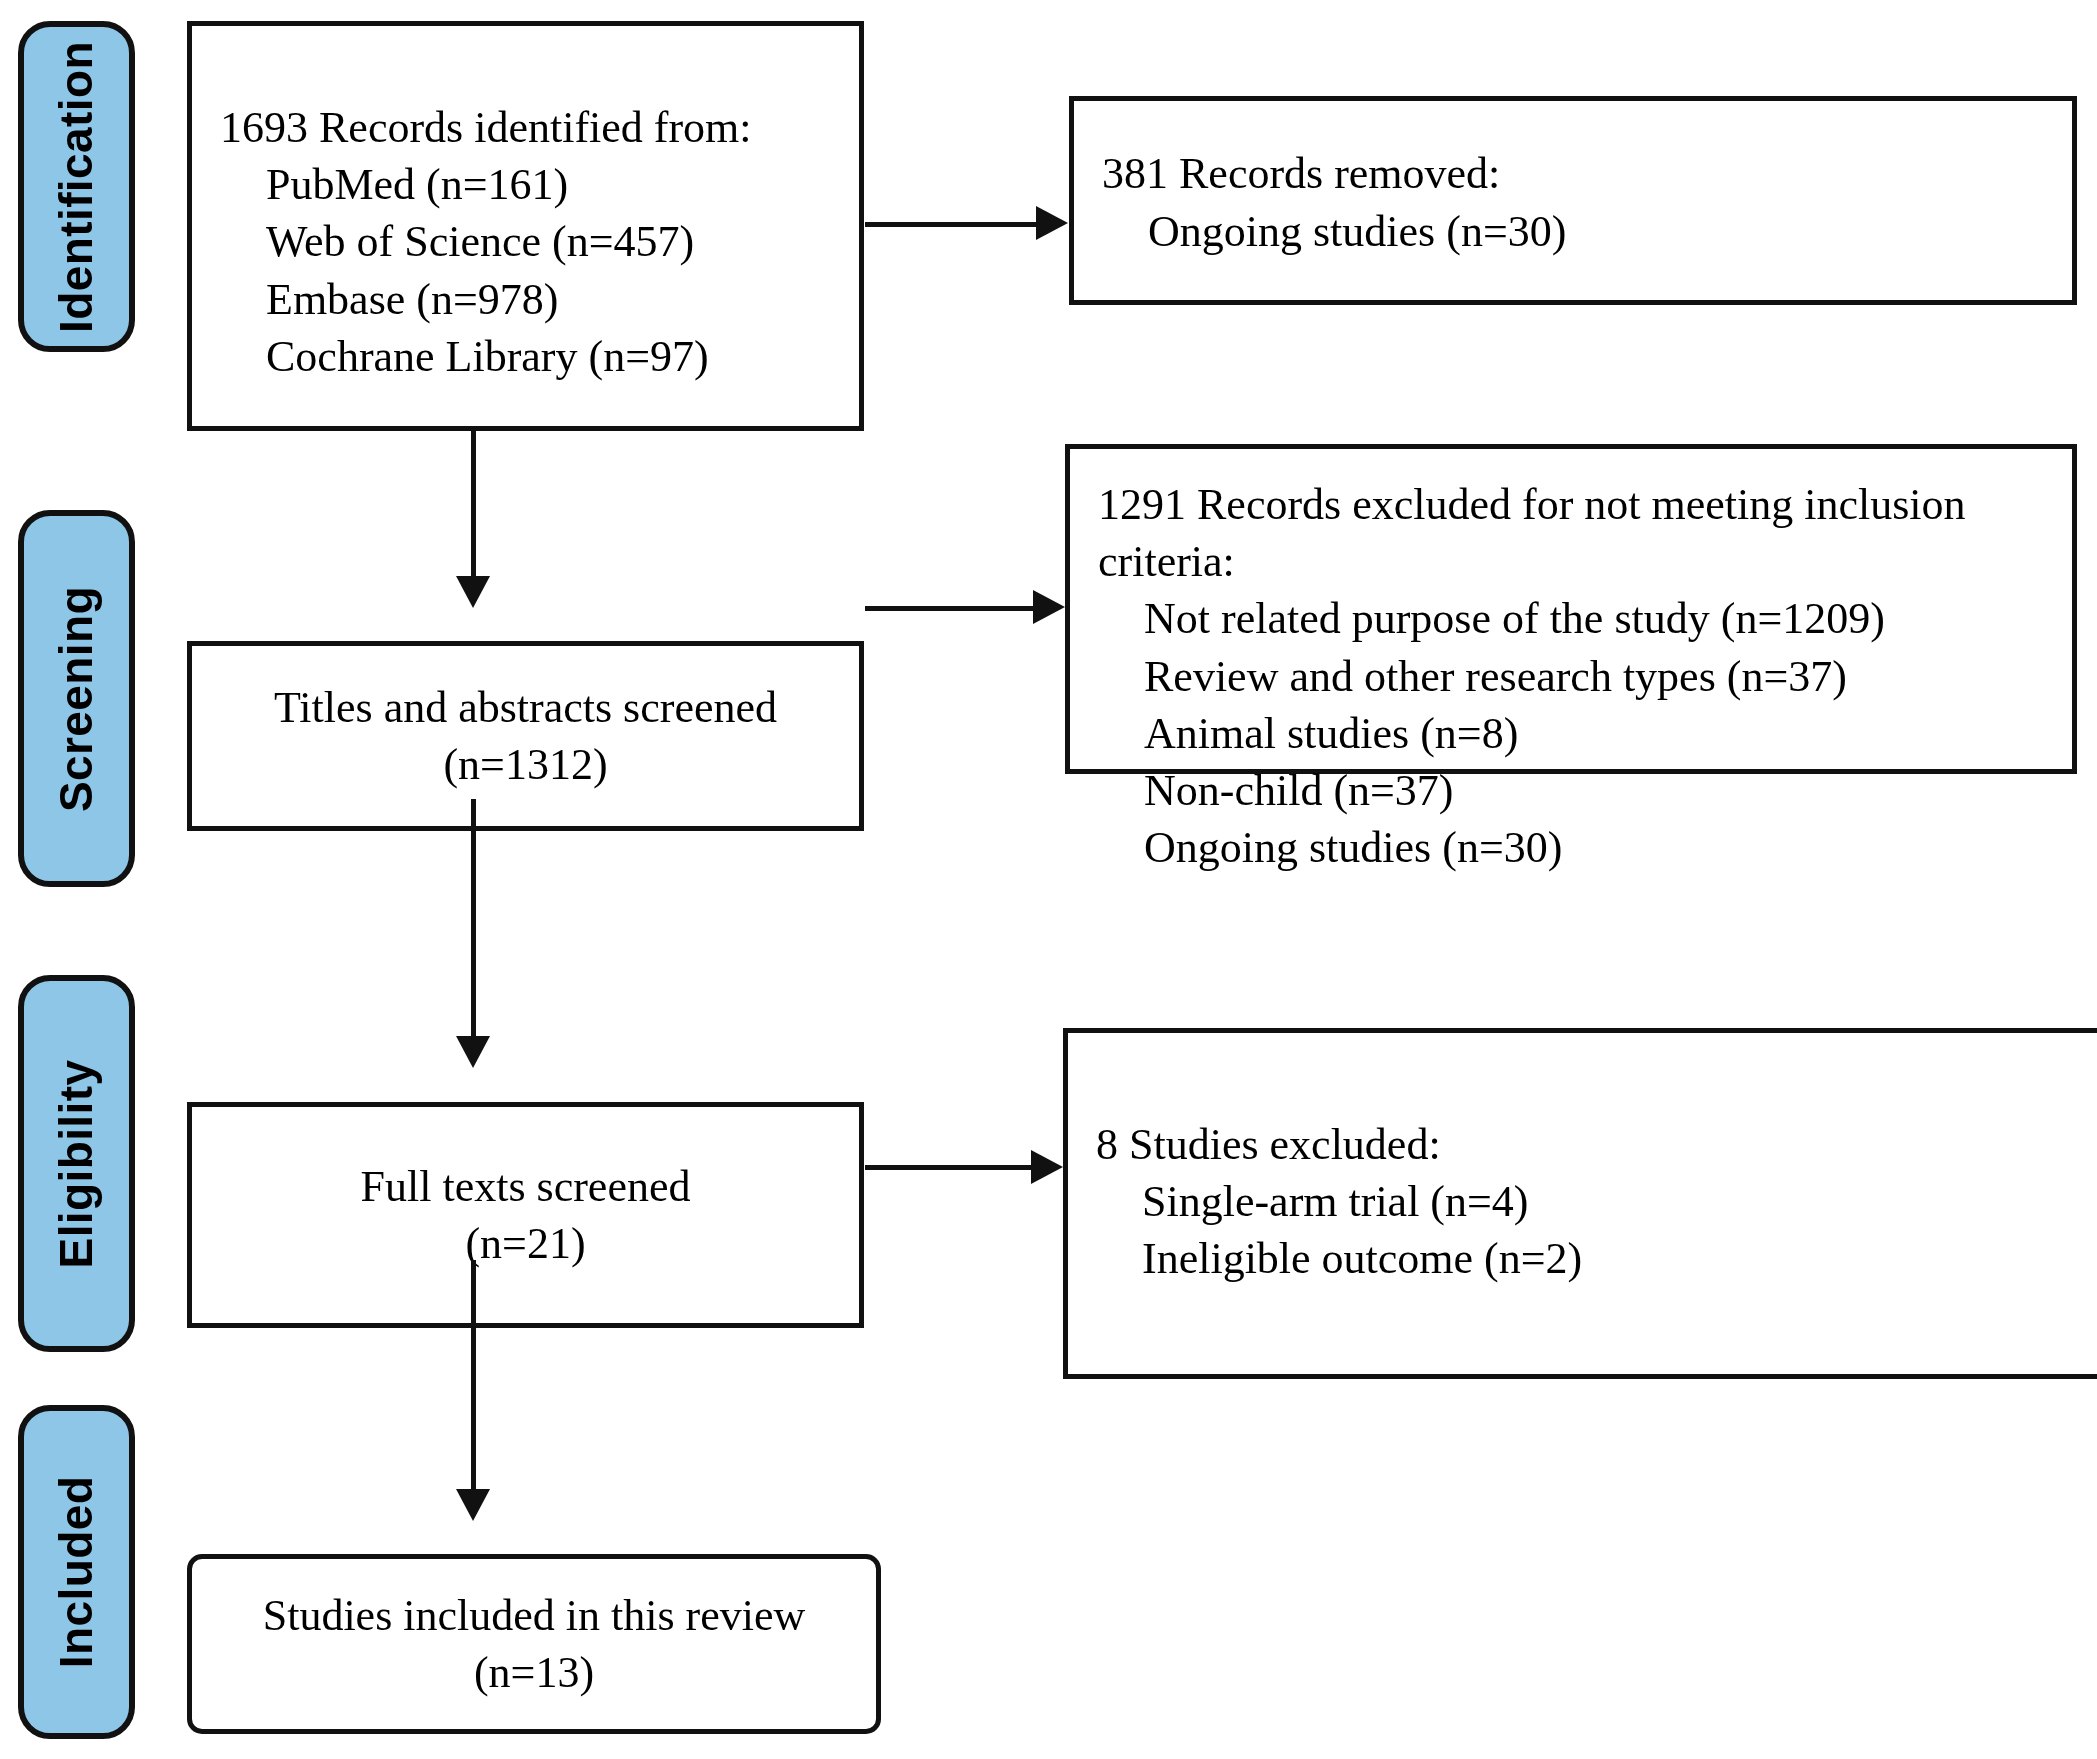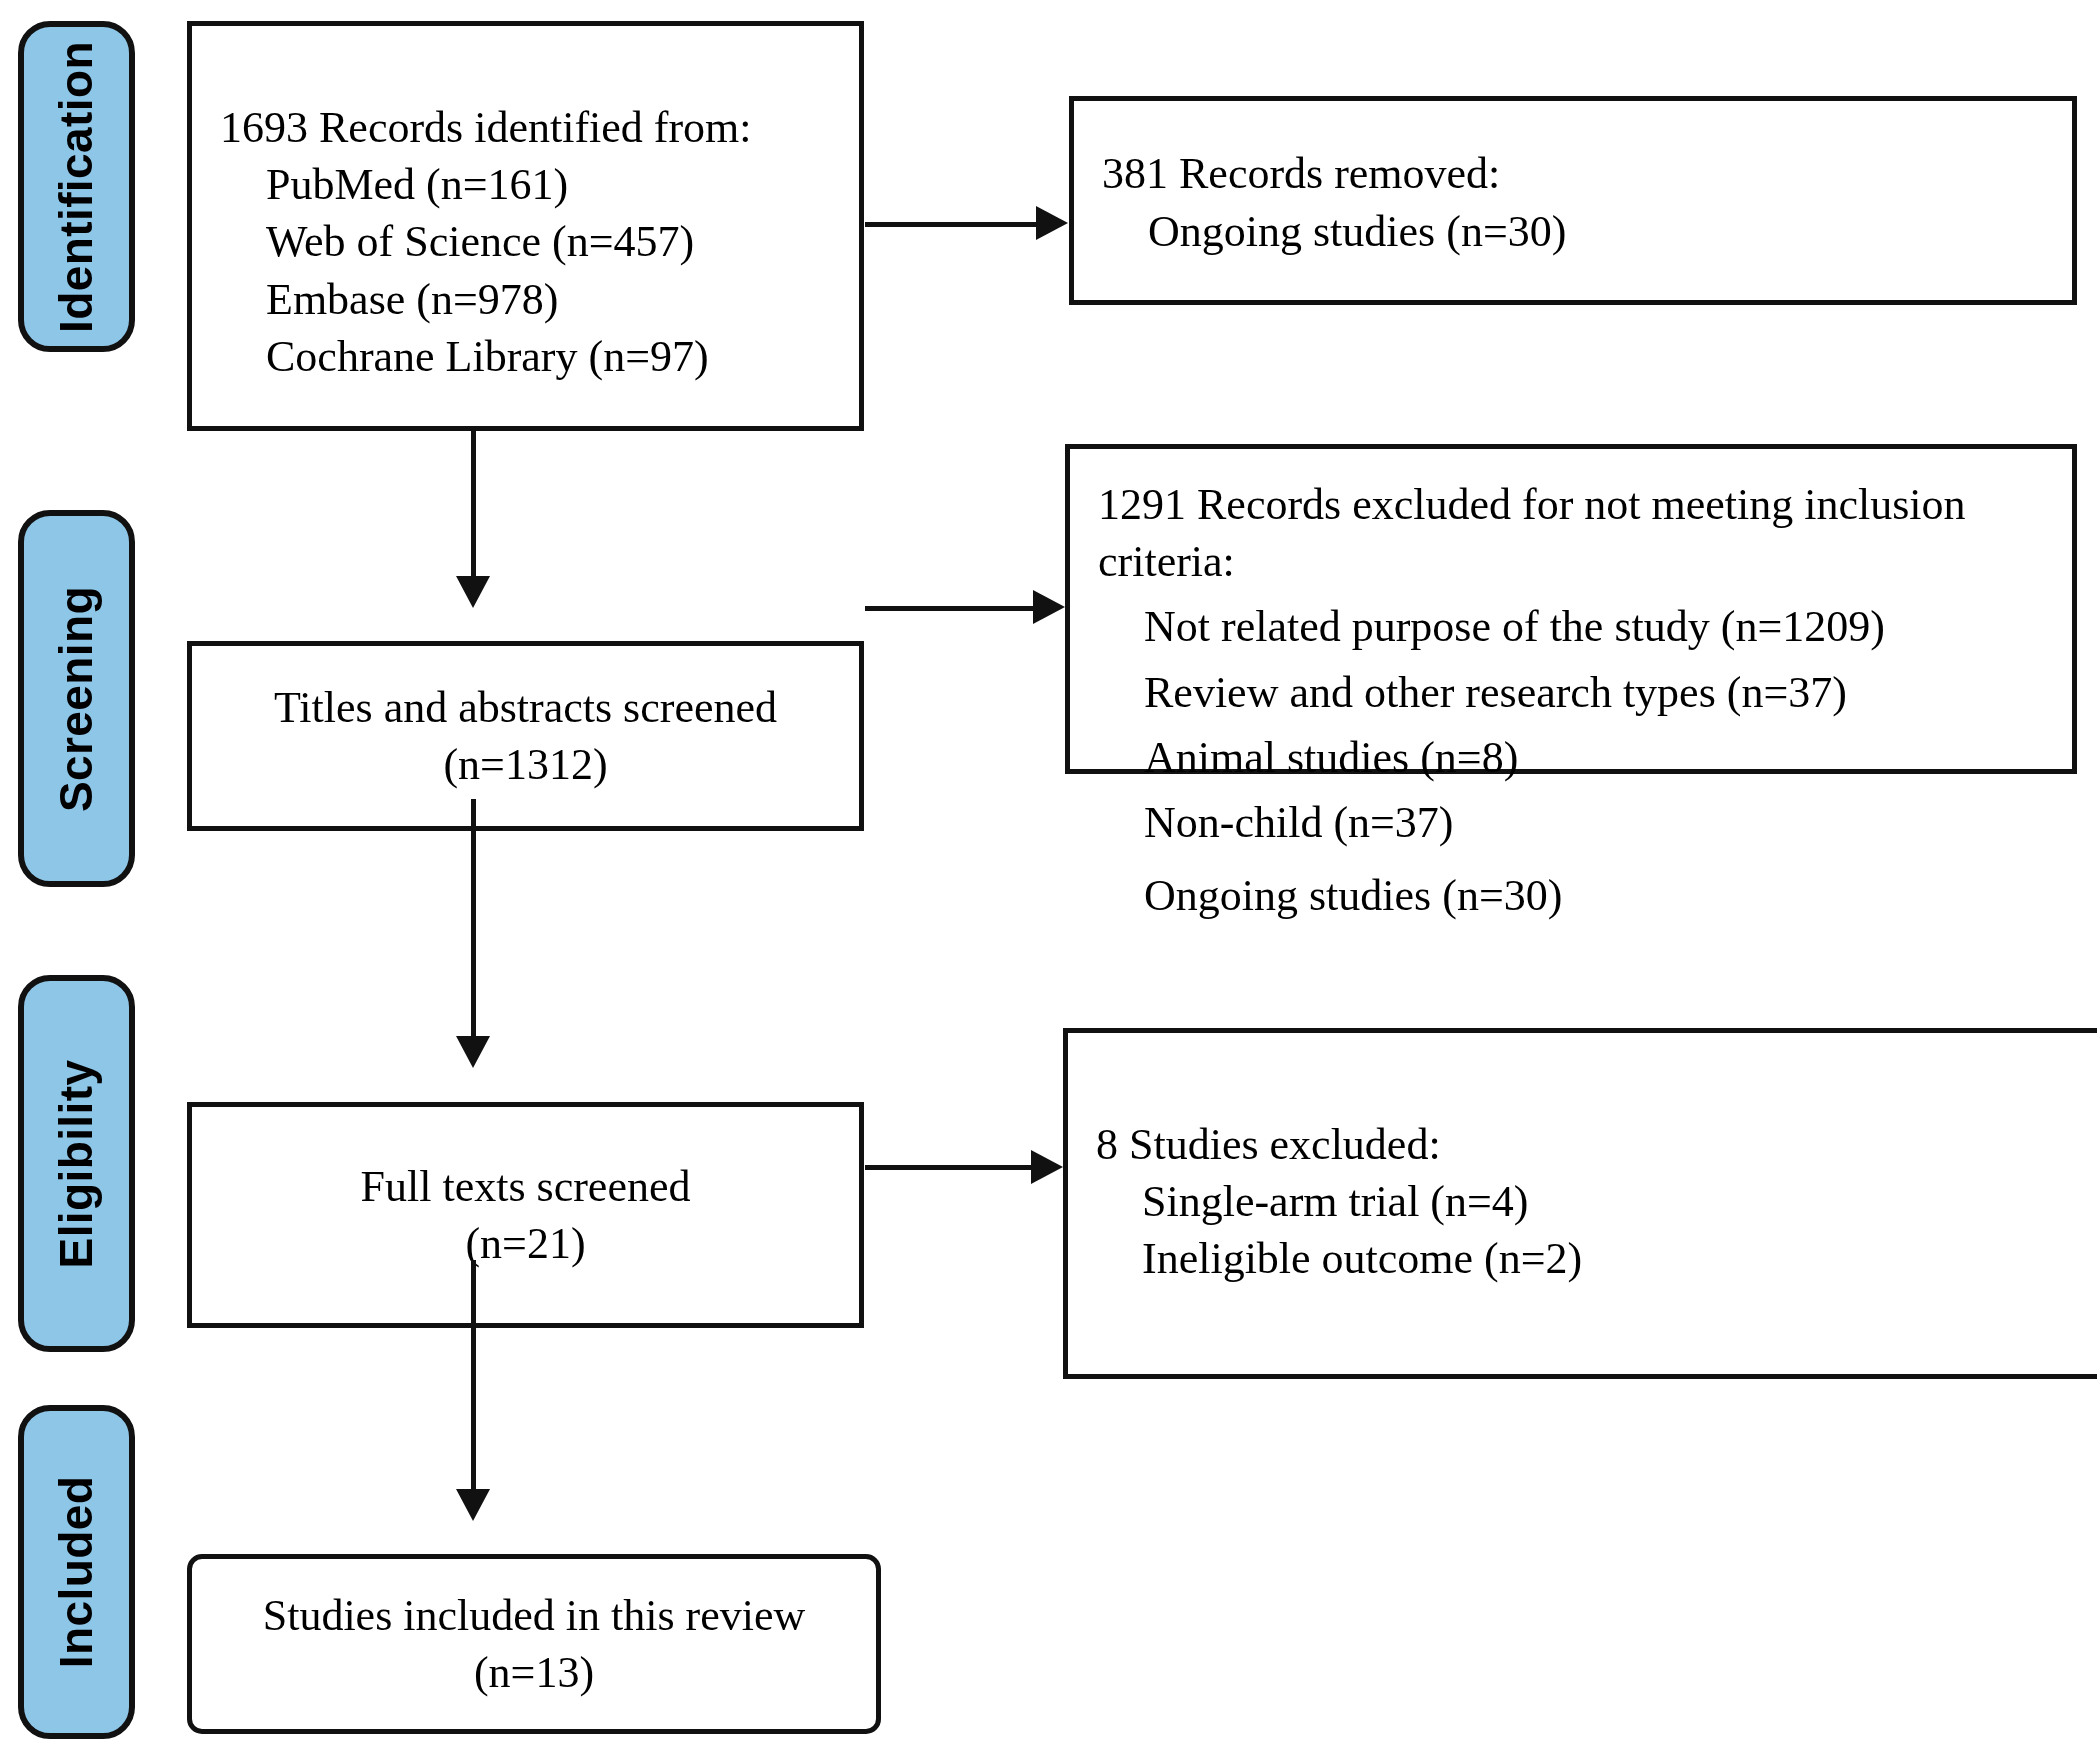--- a/index.html
+++ b/index.html
@@ -100,21 +100,21 @@
   <div class="flow-box" style="left:1069px;top:96px;width:1008px;height:209px;padding-top:28px;">
     <div class="line">381 Records removed:</div>
     <div class="line indent">Ongoing studies (n=30)</div>
   </div>
 
   <div class="flow-box center-text" style="left:187px;top:609px;width:677px;height:190px;">
     <div class="line">Titles and abstracts screened</div>
     <div class="line">(n=1312)</div>
   </div>
 
-  <div class="flow-box wrapline" style="left:1065px;top:444px;width:1012px;height:330px;padding-top:27px;justify-content:flex-start;gap:8px;">
+  <div class="flow-box wrapline" style="left:1065px;top:444px;width:1012px;height:330px;padding-top:27px;justify-content:flex-start;">
     <div class="line" style="white-space:normal;">1291 Records excluded for not meeting inclusion criteria:</div>
     <div class="line indent">Not related purpose of the study (n=1209)</div>
     <div class="line indent">Review and other research types (n=37)</div>
     <div class="line indent">Animal studies (n=8)</div>
     <div class="line indent">Non-child (n=37)</div>
     <div class="line blank"></div>
     <div class="line indent">Ongoing studies (n=30)</div>
   </div>
 
   <div class="flow-box center-text" style="left:187px;top:1070px;width:677px;height:226px;">

